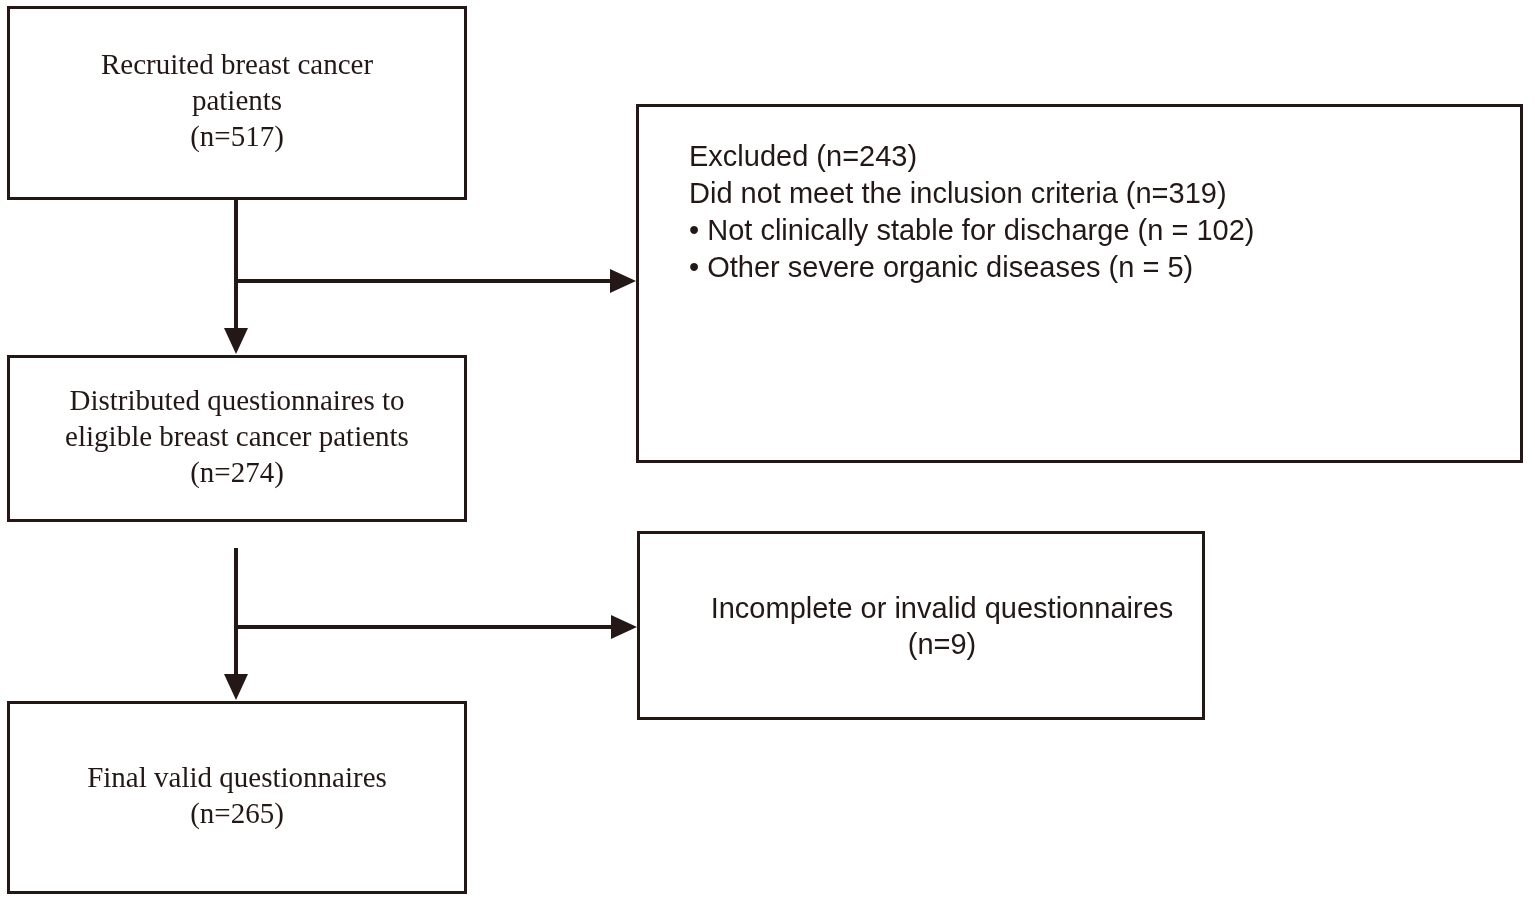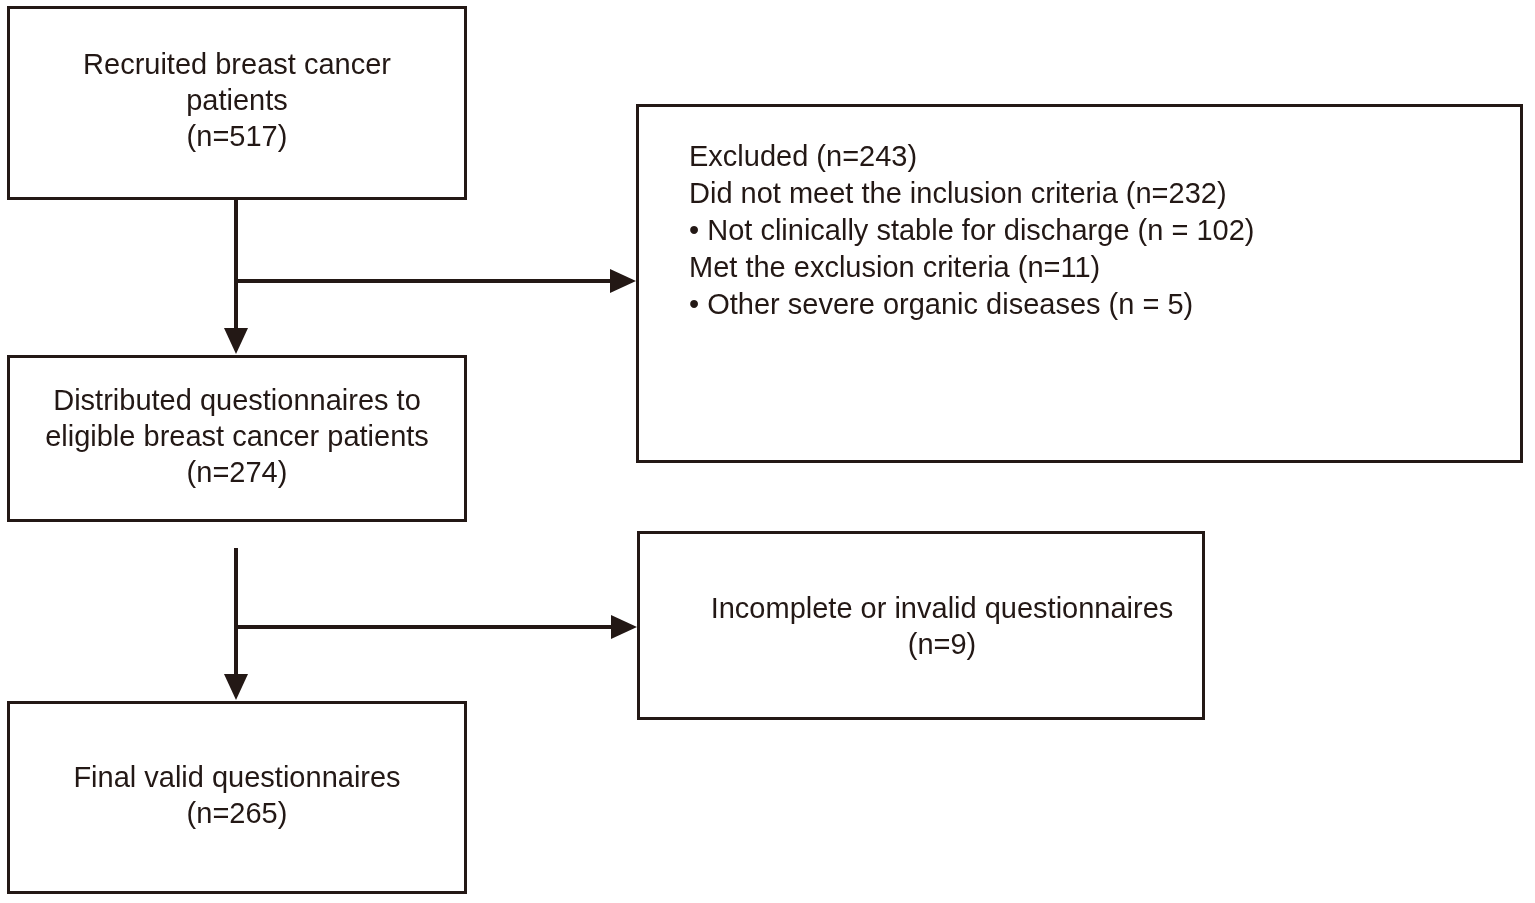--- a/index.html
+++ b/index.html
@@ -27,20 +27,21 @@
   }
   .node-text {
     text-align: center;
     font-size: 29px;
     line-height: 36px;
     color: #231815;
     white-space: pre-line;
   }
   .node-left .node-text {
     padding-bottom: 6px;
+    font-family: Liberation Serif, serif;
   }
   
   .detail-box {
     position: absolute;
     box-sizing: border-box;
     border: 3px solid #231815;
     background: #ffffff;
     display: block;
   }
   .detail-list {
@@ -98,23 +99,22 @@
 
   <div class="node node-left" style="left:7px; top:6px; width:460px; height:194px;">
     <div class="node-text">Recruited breast cancer
 patients
 (n=517)</div>
   </div>
 
   <div class="detail-box" style="left:636px; top:104px; width:887px; height:359px;">
     <ul class="detail-list" style="margin-left:50px; margin-top:31px;">
       <li>Excluded (n=243)</li>
-      <li>Did not meet the inclusion criteria (n=232)</li>
+      <li>Did not meet the inclusion criteria (n=319)</li>
       <li>• Not clinically stable for discharge (n = 102)</li>
-      <li>Met the exclusion criteria (n=11)</li>
       <li>• Other severe organic diseases (n = 5)</li>
     </ul>
   </div>
 
   <div class="node node-left" style="left:7px; top:355px; width:460px; height:167px;">
     <div class="node-text">Distributed questionnaires to
 eligible breast cancer patients
 (n=274)</div>
   </div>
 

